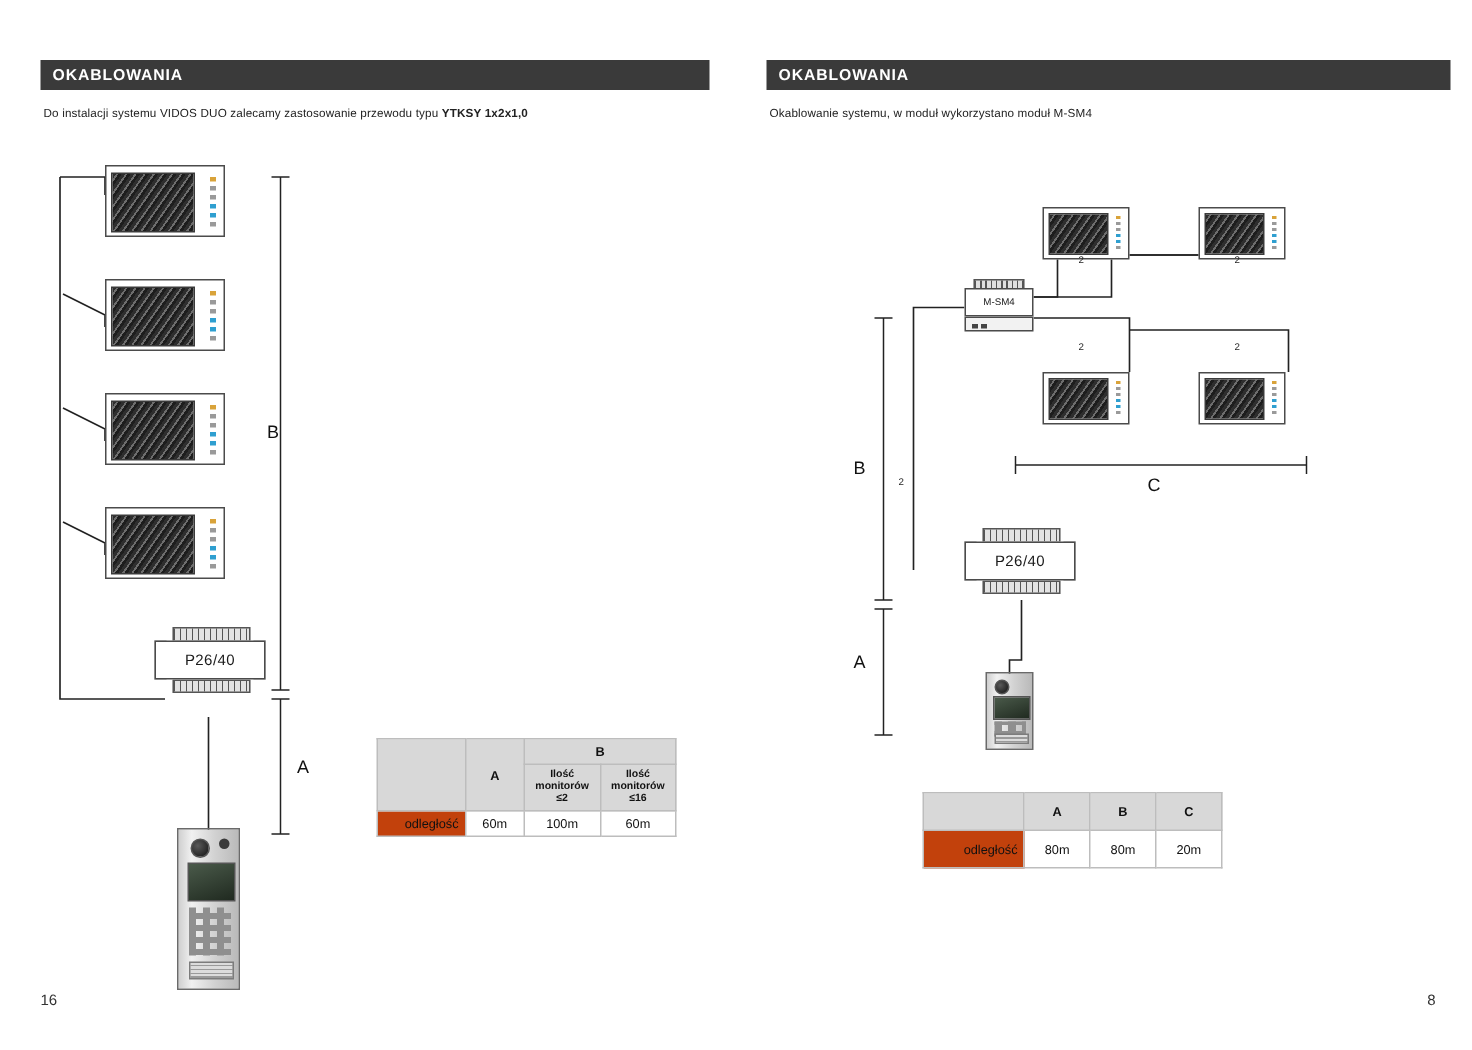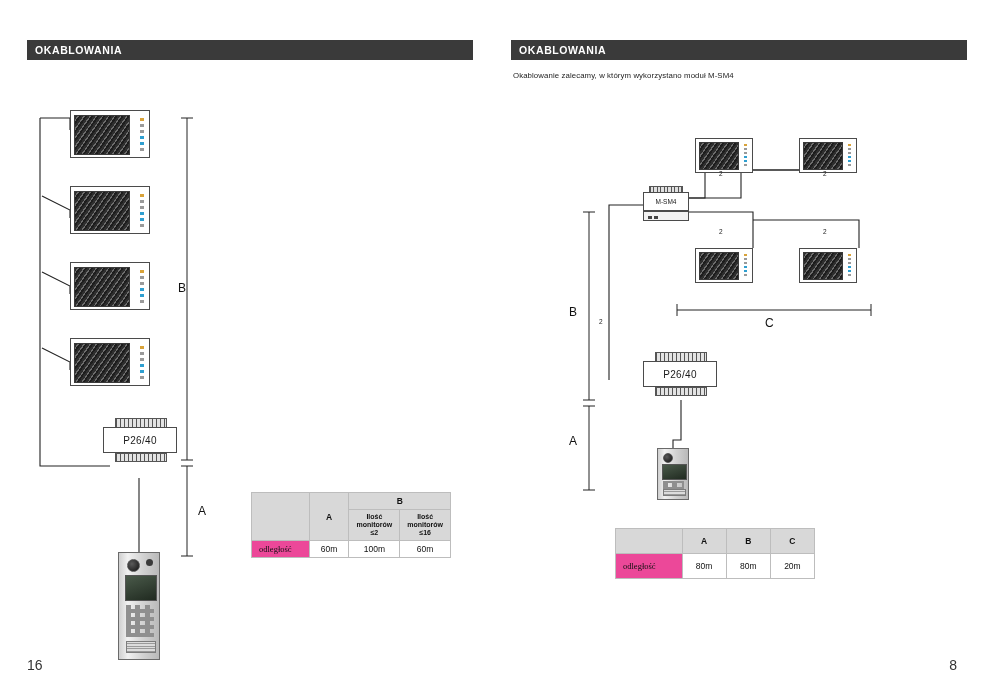--- a/index.html
+++ b/index.html
@@ -49,21 +49,21 @@
     font-size: 7.8px;
     color: #222;
     letter-spacing: 0.1px;
   }
   .page.right .intro-text { left: 22px; }
   .intro-text b { font-weight: bold; }
 
   .page-number {
     position: absolute;
     bottom: 27px;
-    font-size: 14px;
+    font-size: 10px;
     color: #333;
   }
   .page.left .page-number { left: 27px; }
   .page.right .page-number { right: 24px; }
 
   
   .monitor {
     position: absolute;
     width: 80px;
     height: 48px;
@@ -245,41 +245,43 @@
     border: 1px solid #bdbdbd;
     text-align: center;
     vertical-align: middle;
     padding: 3px 4px;
   }
   table.spec th {
     background: #d8d8d8;
     font-weight: bold;
   }
   table.spec td.rowhead {
-    background: #ec4899;
-    text-align: left;
+    background: #c2410c;
+    text-align: right;
     padding-left: 7px;
     font-weight: normal;
-    font-family: Liberation Serif, serif;
   }
   table.spec .sub {
     background: #d8d8d8;
     font-size: 7px;
     font-weight: bold;
     line-height: 1.15;
   }
   svg.wires { position: absolute; left: 0; top: 0; overflow: visible; }
 </style>
 </head>
 <body>
 
 <div class="page left">
 
   <div class="section-header">OKABLOWANIA</div>
 
+  <div class="intro-text">
+    <span>Do instalacji systemu VIDOS DUO zalecamy zastosowanie przewodu typu </span><b>YTKSY 1x2x1,0</b>
+  </div>
 
   <svg class="wires" width="490" height="700">
     <g stroke="#222" stroke-width="1.1" fill="none">
 
       <path d="M40,118 L40,466 L110,466"></path>
 
       <path d="M40,118 L70,118 L70,130"></path>
 
       <path d="M42,196 L70,210 L70,218"></path>
 
@@ -386,21 +388,21 @@
   </tbody>
     </table>
 
   <div class="page-number">16</div>
 </div>
 
 <div class="page right">
 
   <div class="section-header">OKABLOWANIA</div>
 
-  <div class="intro-text">Okablowanie zalecamy, w którym wykorzystano moduł M-SM4</div>
+  <div class="intro-text">Okablowanie systemu, w moduł wykorzystano moduł M-SM4</div>
 
   <svg class="wires" width="490" height="700">
     <g stroke="#222" stroke-width="1.1" fill="none">
 
       <path d="M118,380 L118,205 L152,205"></path>
 
       <path d="M198,198 L250,198 L250,170 L318,170"></path>
       <path d="M250,170 L250,170"></path>
       <path d="M198,198 L214,198 L214,150 L218,150"></path>
 

